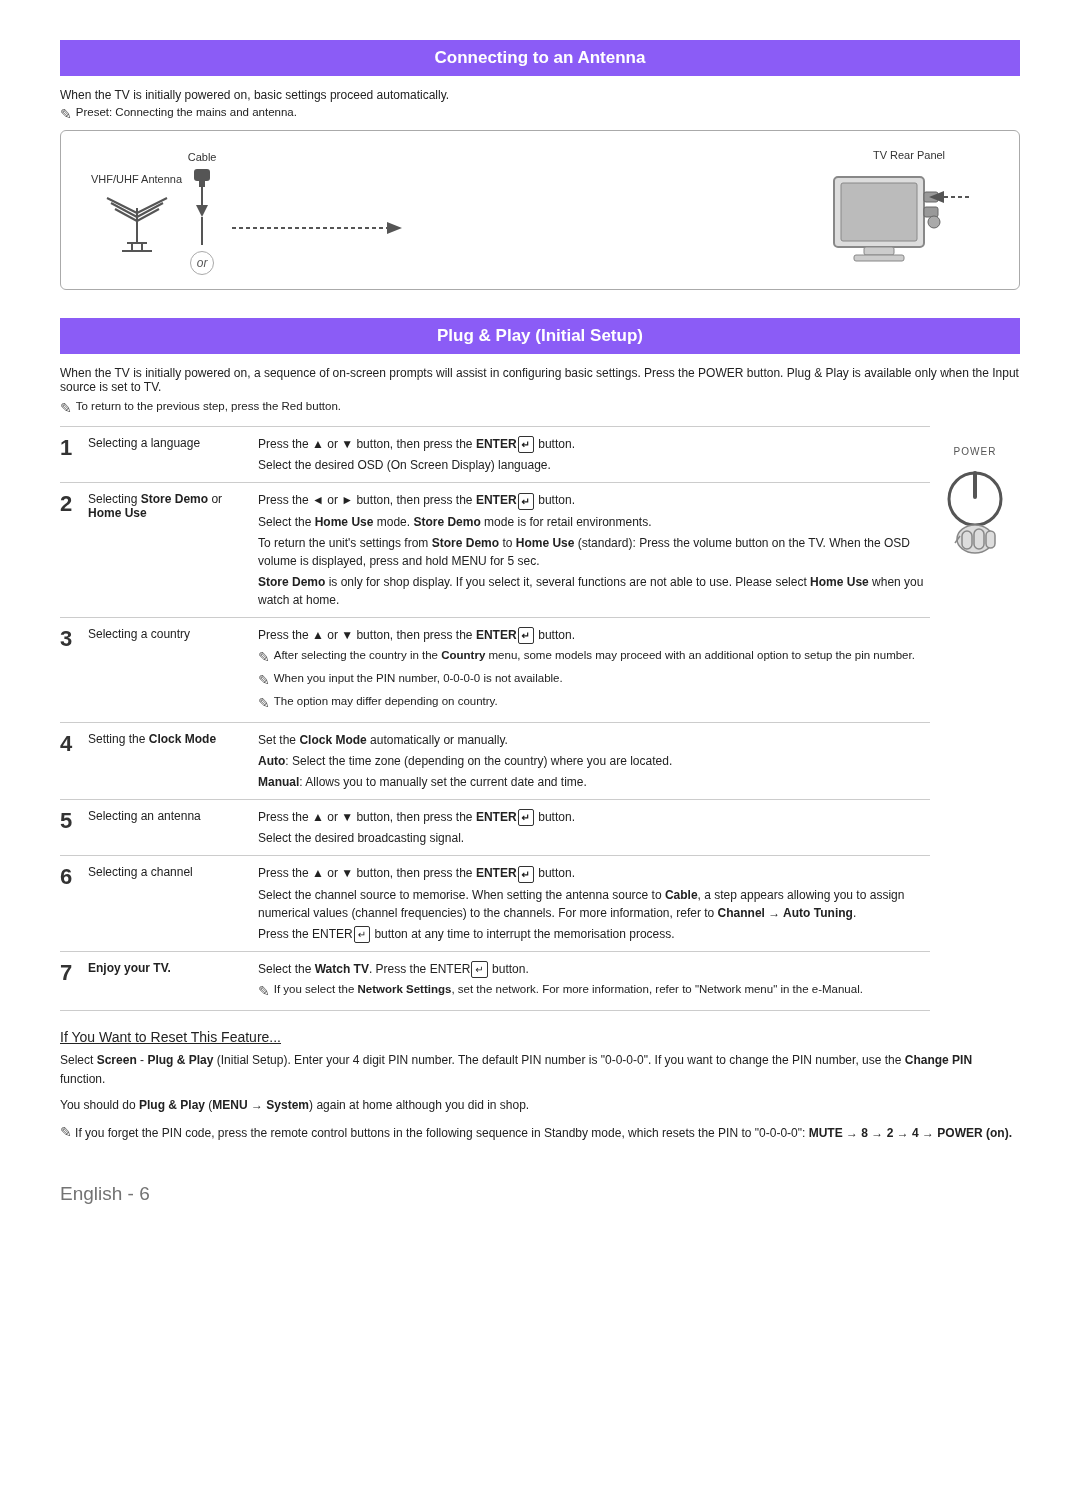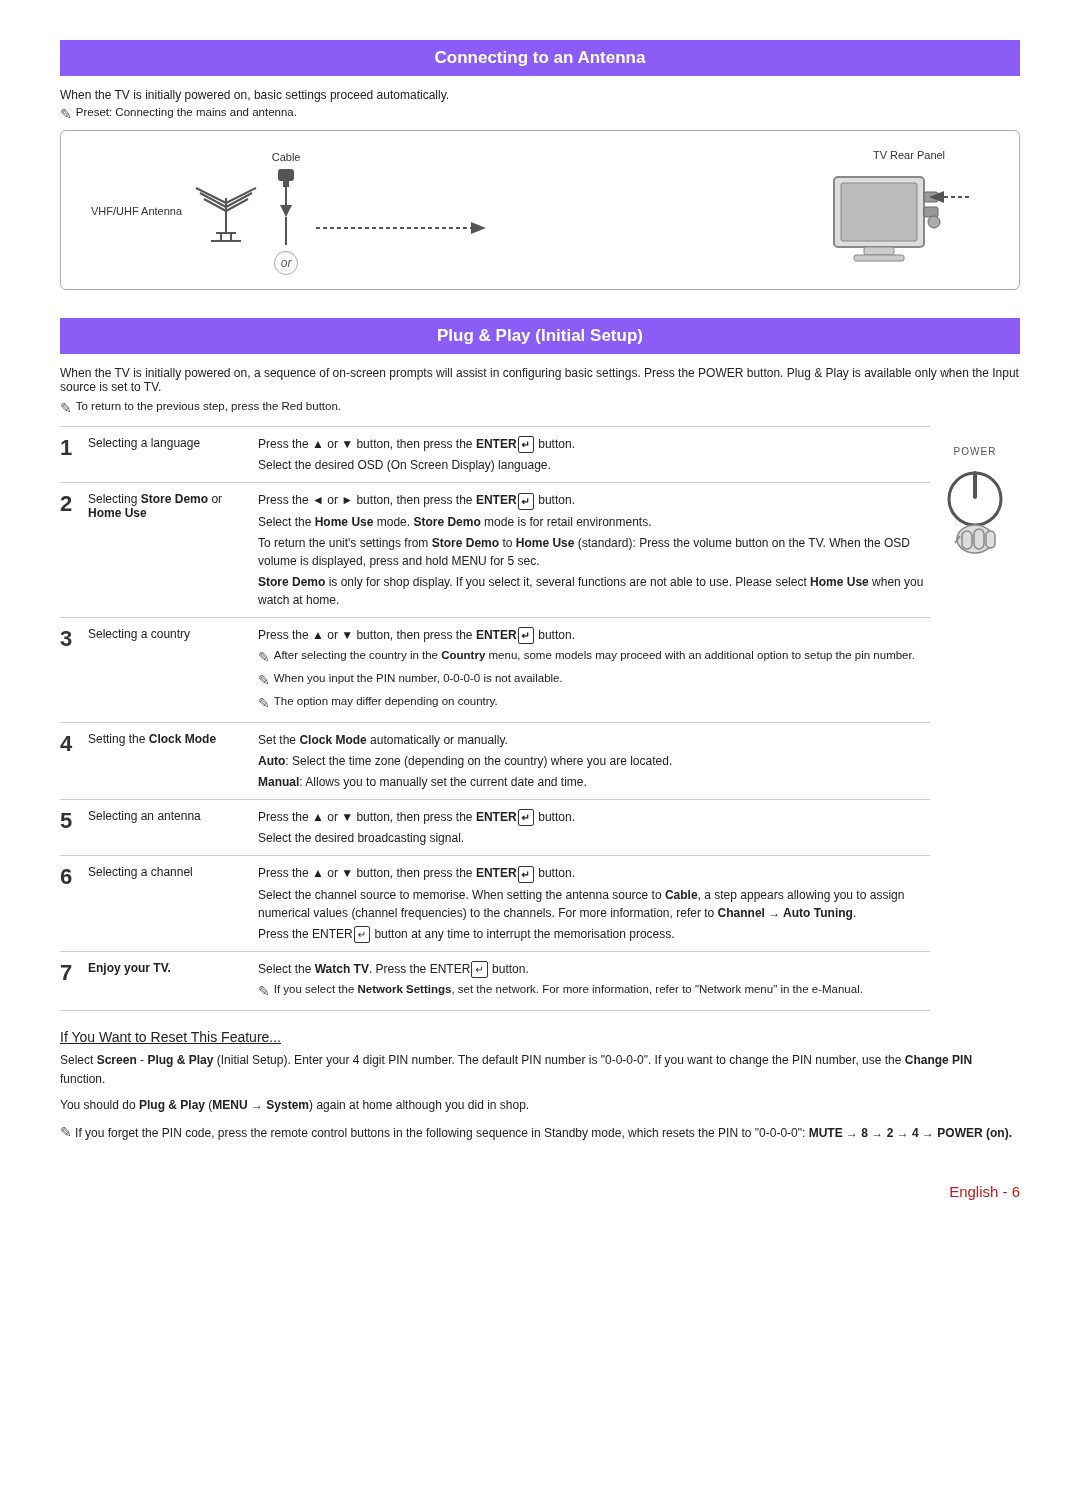--- a/index.html
+++ b/index.html
@@ -45,21 +45,21 @@
       margin-bottom: 28px;
       position: relative;
       display: flex;
       align-items: center;
       justify-content: space-between;
       min-height: 140px;
       background: #fff;
     }
     .antenna-left {
       display: flex;
-      flex-direction: row;
+      flex-direction: column;
       align-items: center;
       gap: 4px;
     }
     .antenna-label {
       font-size: 11px;
       color: #333;
       margin-bottom: 4px;
     }
     .cable-section {
       display: flex;
@@ -176,24 +176,24 @@
       font-size: 12px;
       line-height: 1.6;
       margin-bottom: 6px;
     }
     .footer-note {
       font-size: 12px;
       line-height: 1.6;
       margin-bottom: 6px;
     }
     .page-footer {
-      text-align: right;
+      text-align: left;
       margin-top: 40px;
-      font-size: 15px;
-      color: #b91c1c;
+      font-size: 19px;
+      color: #737373;
     }
     .enter-symbol {
       display: inline-block;
       border: 1px solid #333;
       border-radius: 2px;
       padding: 0 3px;
       font-size: 10px;
       vertical-align: middle;
       margin: 0 1px;
     }

